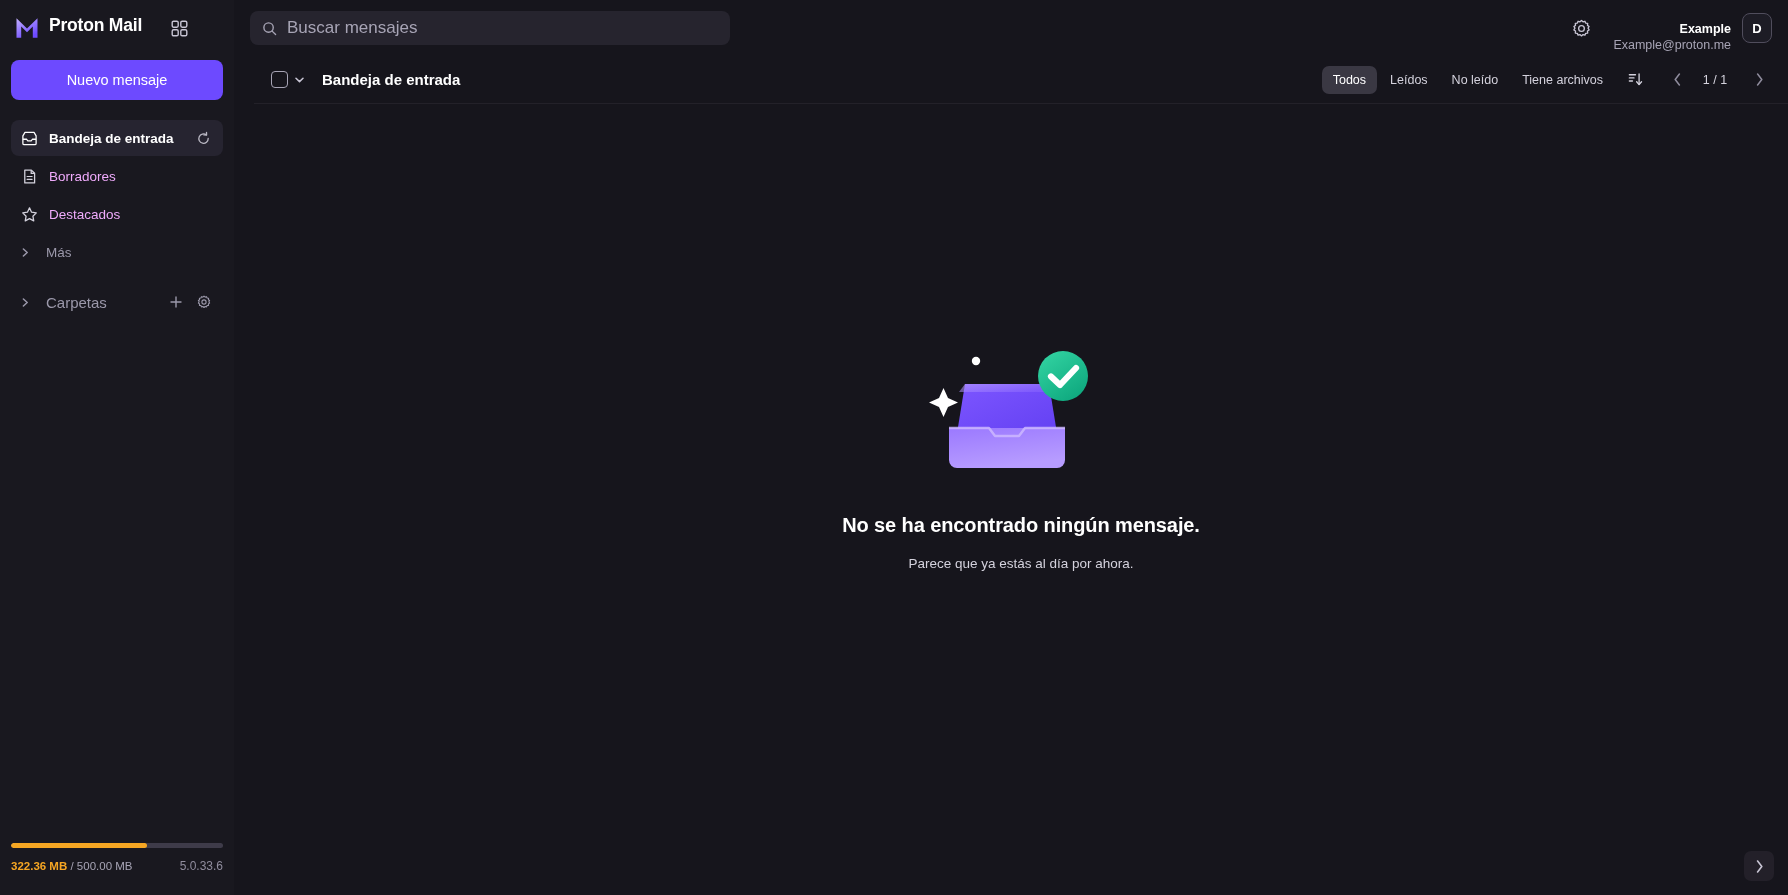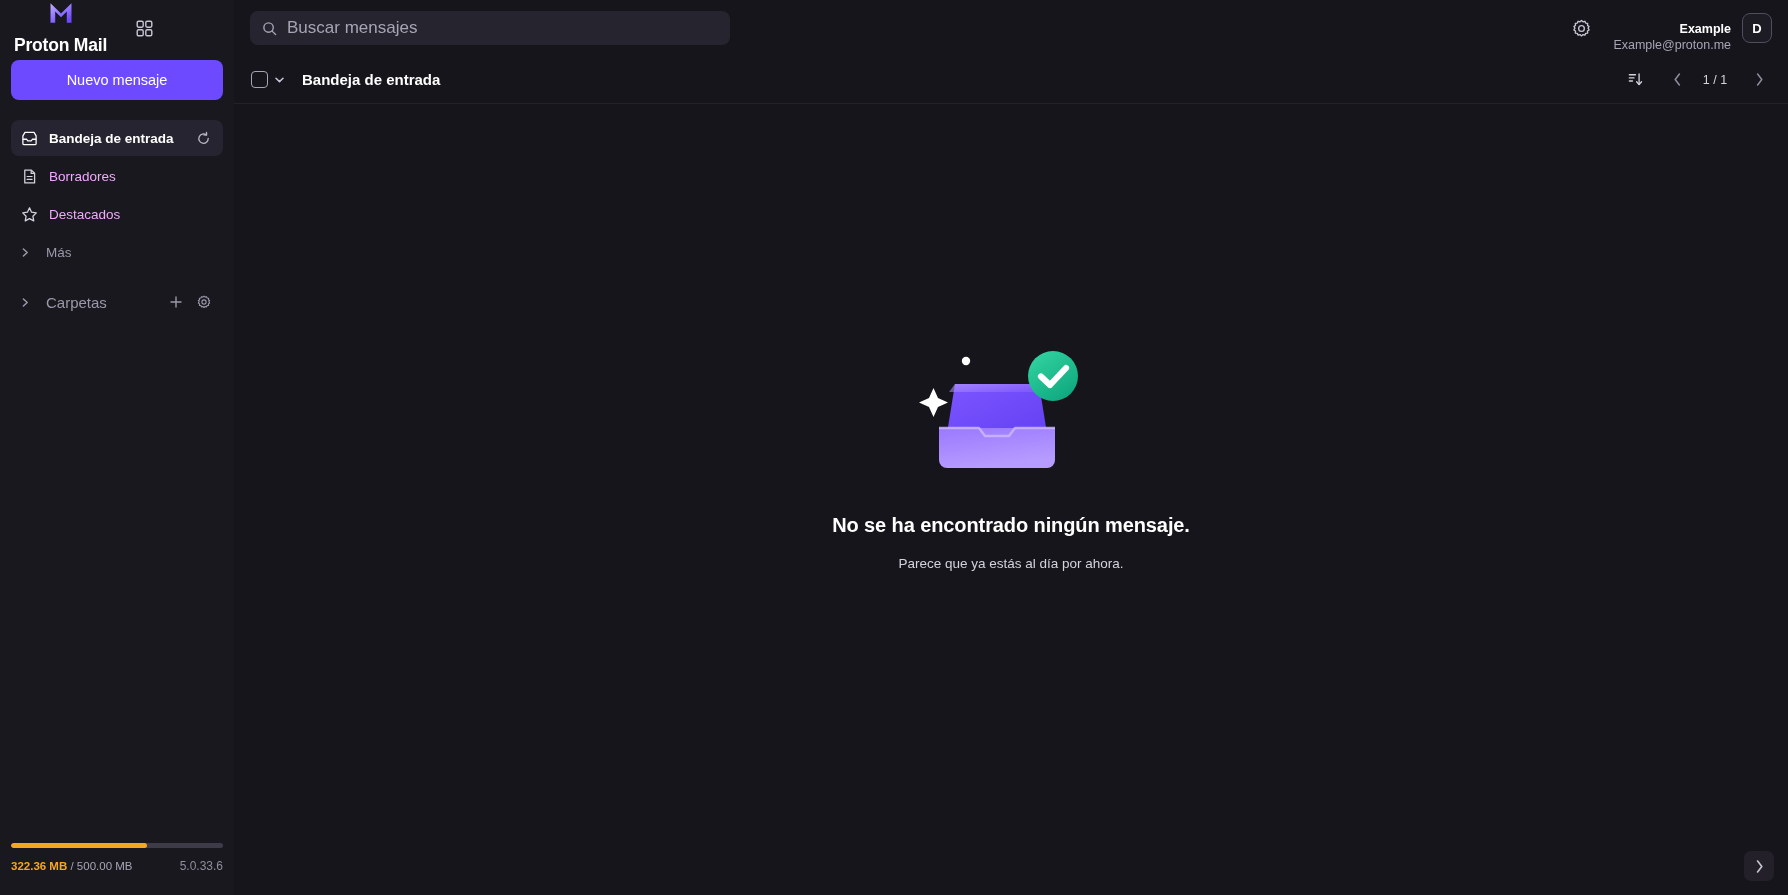--- a/index.html
+++ b/index.html
@@ -19,21 +19,21 @@
     height: 56px; flex: 0 0 56px;
     display: flex; align-items: center;
     background: #16151c;
   }
   .brand-zone {
     width: 234px; flex: 0 0 234px;
     height: 56px; display: flex; align-items: center;
     padding-left: 14px;
     background: #19181f;
   }
-  .logo-wrap { display:flex; align-items:center; gap:9px;flex-direction:column; }
+  .logo-wrap { display:flex; gap:9px; }
   .logo-mark { width: 26px; height: 26px; display:block; }
   .logo-text { font-size: 17.5px; font-weight: 700; letter-spacing: -0.2px; color:#fff; }
   .grid-btn {
     margin-left: 22px; width: 30px; height: 30px;
     display:flex; align-items:center; justify-content:center;
     border-radius: 6px; cursor: pointer;
   }
 
   .search-zone { flex: 1 1 auto; display:flex; align-items:center; padding-left: 16px; }
   .searchbox {
@@ -61,21 +61,21 @@
   .acct-name { font-size: 12.5px; font-weight:700; color:#ffffff;margin-top:20px; }
   .acct-mail { font-size: 12.5px; color:#a7a4b5; }
   .avatar {
     width: 30px; height: 30px; border-radius: 8px;
     border: 1px solid #504d5c; background: #1d1c25;
     display:flex; align-items:center; justify-content:center;
     font-size: 13px; font-weight: 700; color:#ffffff;
   }
 
   
-  .body-row { flex: 1 1 auto; display:flex; min-height:0; }
+  .body-row { flex: 1 1 auto; display:flex; min-height:0;gap:20px; }
 
   
   .sidebar {
     width: 234px; flex: 0 0 234px;
     background: #19181f;
     display:flex; flex-direction:column;
     padding: 0 11px 0 11px;
   }
   .compose-btn {
     margin-top: 4px;
@@ -335,20 +335,26 @@
           <span class="chk-caret">
             <svg width="9" height="6" viewBox="0 0 9 6">
                 <path d="M1 1.2 L4.5 4.6 L8 1.2" fill="none" stroke="#c8c5d4" stroke-width="1.5" stroke-linecap="round" stroke-linejoin="round"></path>
               </svg>
           </span>
         </div>
         <div class="folder-title">Bandeja de entrada</div>
 
         <div class="toolbar-spacer"></div>
 
+        <div class="filters">
+          <div class="filter-pill active">Todos</div>
+          <div class="filter-pill">Leídos</div>
+          <div class="filter-pill">No leído</div>
+          <div class="filter-pill">Tiene archivos</div>
+        </div>
 
         <div class="tool-icon">
           <svg width="17" height="17" viewBox="0 0 18 18">
             <line x1="2.5" y1="4" x2="9" y2="4" stroke="#d4d2dd" stroke-width="1.4" stroke-linecap="round"></line>
             <line x1="2.5" y1="7.3" x2="7.4" y2="7.3" stroke="#d4d2dd" stroke-width="1.4" stroke-linecap="round"></line>
             <line x1="2.5" y1="10.6" x2="5.8" y2="10.6" stroke="#d4d2dd" stroke-width="1.4" stroke-linecap="round"></line>
             <line x1="12.8" y1="3.2" x2="12.8" y2="14.2" stroke="#d4d2dd" stroke-width="1.4" stroke-linecap="round"></line>
             <path d="M10.2 11.4 L12.8 14.4 L15.4 11.4" fill="none" stroke="#d4d2dd" stroke-width="1.4" stroke-linecap="round" stroke-linejoin="round"></path>
           </svg>
         </div>

